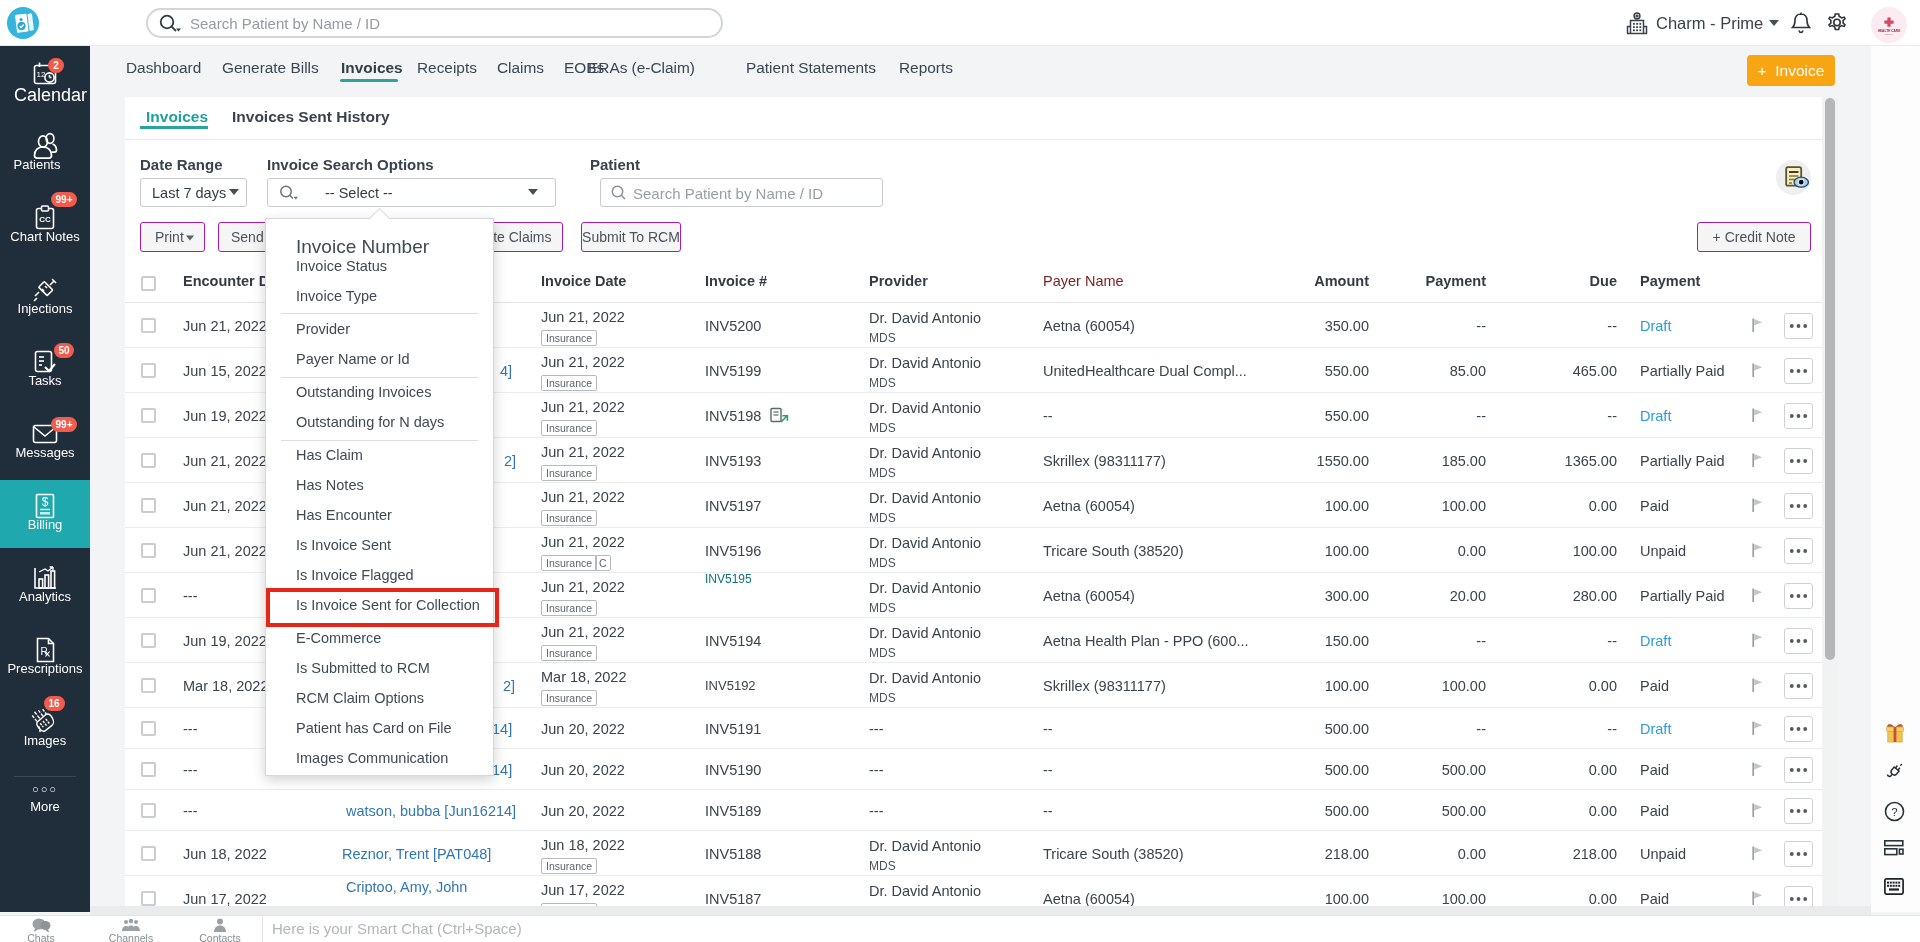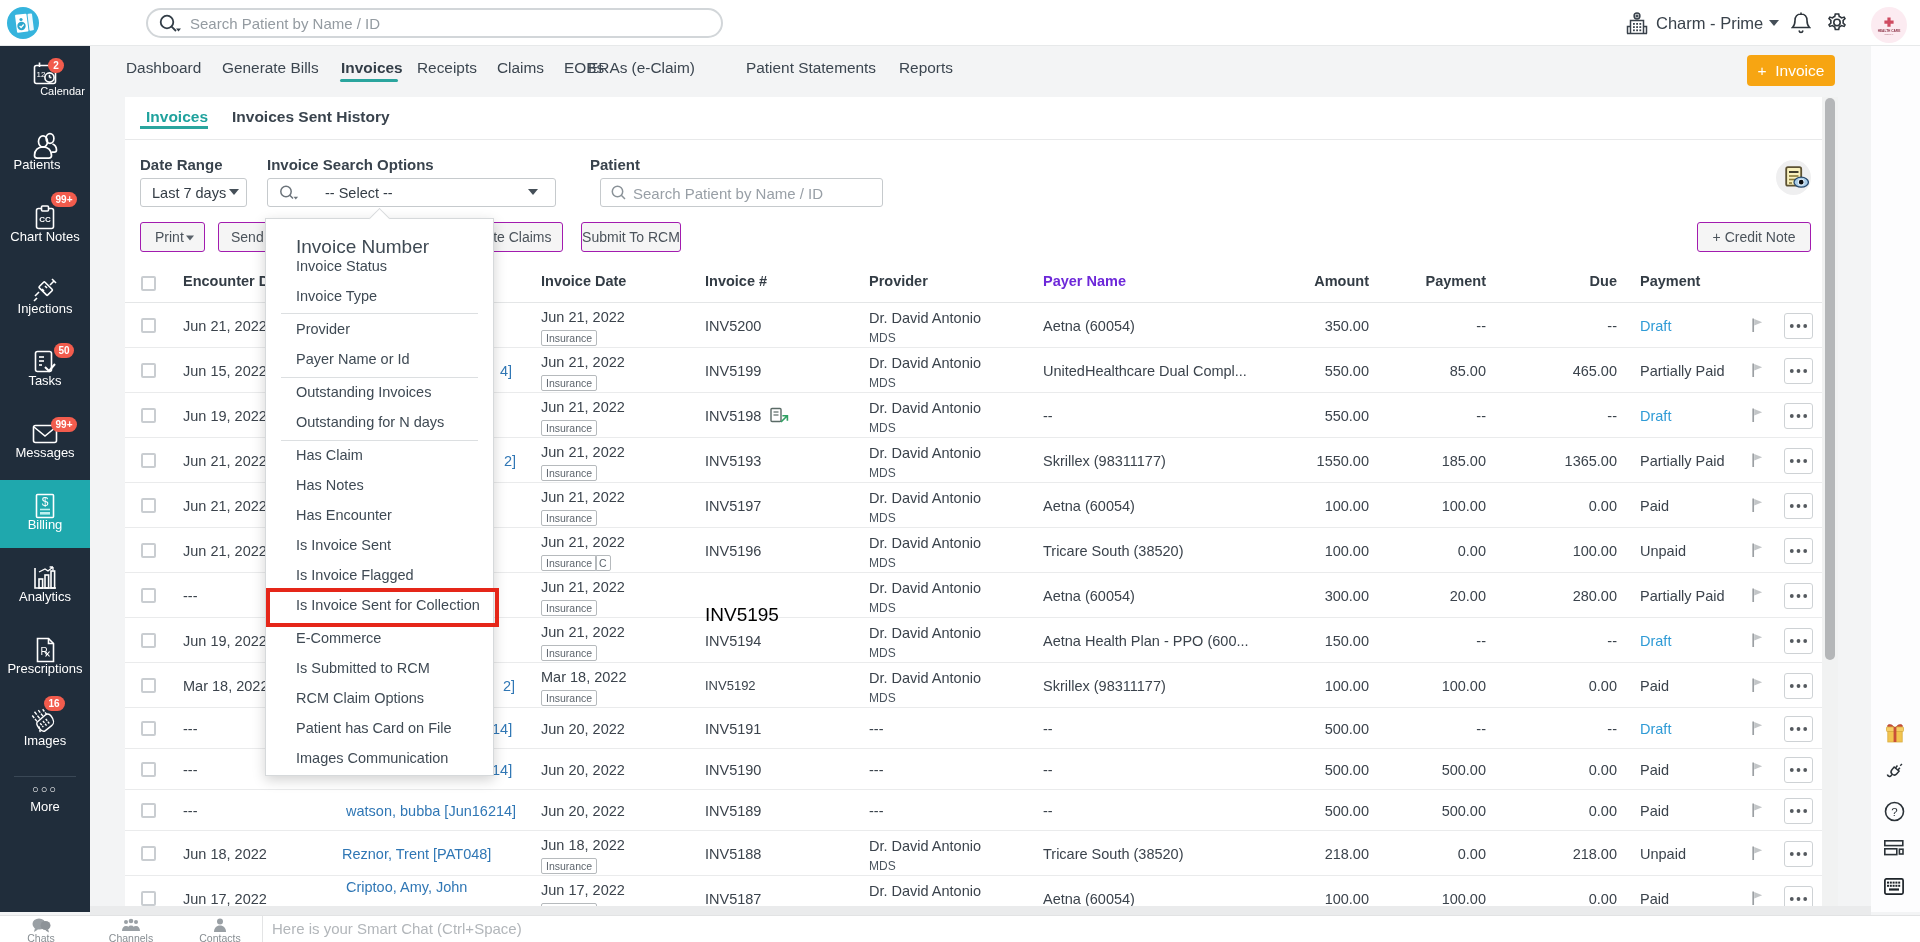--- a/index.html
+++ b/index.html
@@ -71,21 +71,21 @@
 <div class="ab" style="left:0;top:480px;width:90px;height:68px;background:#1fa8ad"></div>
 <svg style="position:absolute;left:31px;top:60px" width="28" height="28" viewBox="0 0 28 28" fill="none" stroke="#fff" stroke-width="1.6">
 <rect x="3.5" y="5.5" width="21" height="18" rx="2"></rect>
     <line x1="8.5" y1="2.5" x2="8.5" y2="7"></line>
     <line x1="19.5" y1="2.5" x2="19.5" y2="7"></line>
 <text x="10" y="17" font-size="8" fill="#fff" stroke="none" text-anchor="middle" font-family="Liberation Sans">12</text>
 <circle cx="18.5" cy="17.5" r="4.6" fill="#202d3b"></circle>
     <line x1="18.5" y1="17.5" x2="18.5" y2="14.8"></line>
     <line x1="18.5" y1="17.5" x2="20.5" y2="17.5"></line>
   </svg>
-<div class="ab" style="left:12px;top:85px;width:101px;text-align:center;font-size:11px;color:#fff">Calendar</div>
+<div class="ab" style="left:0;top:85px;width:101px;text-align:center;font-size:18px;color:#fff">Calendar</div>
 <svg style="position:absolute;left:30px;top:131px" width="30" height="30" viewBox="0 0 30 30" fill="none" stroke="#fff" stroke-width="1.7">
 <ellipse cx="20" cy="7.5" rx="3.9" ry="4.9"></ellipse>
 <path d="M22.5 13 c2.5 1 4 3.2 4 6 c0 1.3-0.8 2.2-2.2 2.2 h-2.3"></path>
 <ellipse cx="13" cy="10.5" rx="4.5" ry="5.7"></ellipse>
 <path d="M4.5 24.5 c0-5.3 3.6-8.6 8.5-8.6 s8.5 3.3 8.5 8.6 c0 1.6-1 2.6-2.6 2.6 h-11.8 c-1.6 0-2.6-1-2.6-2.6 z"></path>
   </svg>
 <div class="ab" style="left:0;top:157px;width:74px;text-align:center;font-size:13px;color:#fff">Patients</div>
 <svg style="position:absolute;left:32px;top:204px" width="26" height="28" viewBox="0 0 26 28" fill="none" stroke="#fff" stroke-width="1.6">
 <rect x="4.5" y="4.5" width="17" height="20" rx="2"></rect>
     <rect x="9.5" y="2" width="7" height="5" rx="1" fill="#202d3b"></rect>
@@ -208,21 +208,21 @@
 <div class="ab caret" style="left:185px;top:235px;border-top-color:#5a626a;transform:scale(0.8)"></div>
 <div class="btn" style="left:218px;top:222px;width:130px;text-align:left;padding-left:12px">Send Invoices</div>
 <div class="btn" style="left:435px;top:222px;width:128px">Generate Claims</div>
 <div class="btn" style="left:581px;top:222px;width:100px">Submit To RCM</div>
 <div class="btn" style="left:1697px;top:222px;width:114px">+ Credit Note</div>
 <div class="ab" style="left:183px;top:273px;font-size:14.5px;font-weight:bold;color:#333c45">Encounter Date</div>
 <div class="ab" style="left:342px;top:273px;font-size:14.5px;font-weight:bold;color:#333c45">Patient</div>
 <div class="ab" style="left:541px;top:273px;font-size:14.5px;font-weight:bold;color:#333c45">Invoice Date</div>
 <div class="ab" style="left:705px;top:273px;font-size:14.5px;font-weight:bold;color:#333c45">Invoice #</div>
 <div class="ab" style="left:869px;top:273px;font-size:14.5px;font-weight:bold;color:#333c45">Provider</div>
-<div class="ab" style="left:1043px;top:273px;font-size:14.5px;font-weight:bold;color:#6d28d9">Payer Name</div>
+<div class="ab" style="left:1043px;top:273px;font-size:14.5px;font-weight:normal;color:#7f1d1d">Payer Name</div>
 <div class="ab" style="left:1219px;top:273px;width:150px;text-align:right;font-size:14.5px;font-weight:bold;color:#333c45">Amount</div>
 <div class="ab" style="left:1336px;top:273px;width:150px;text-align:right;font-size:14.5px;font-weight:bold;color:#333c45">Payment</div>
 <div class="ab" style="left:1467px;top:273px;width:150px;text-align:right;font-size:14.5px;font-weight:bold;color:#333c45">Due</div>
 <div class="ab" style="left:1640px;top:273px;font-size:14.5px;font-weight:bold;color:#333c45">Payment</div>
 <div class="ab" style="left:141px;top:276px;width:15px;height:15px;border:2px solid #c9cdd1;border-radius:2px;background:#fff"></div>
 <div class="ab" style="left:125px;top:302px;width:1697px;height:1px;background:#e4e6e7"></div>
 <div class="ab" style="left:125px;top:303px;width:1697px;height:603px;overflow:hidden">
 <div class="ab" style="left:0;top:44px;width:1697px;height:1px;background:#eaebec"></div>
 <div class="ab" style="left:16px;top:15.0px;width:15px;height:15px;border:2px solid #c9cdd1;border-radius:2px"></div>
 <div class="ab" style="left:58px;top:14.5px;font-size:14.5px;color:#3b434c">Jun 21, 2022</div>
@@ -368,21 +368,21 @@
 <svg class="ab" style="left:1659px;top:234.5px" width="29" height="26" viewBox="0 0 29 26">
       <circle cx="7.8" cy="13" r="1.9" fill="#54595e"></circle>
       <circle cx="14.5" cy="13" r="1.9" fill="#54595e"></circle>
       <circle cx="21.2" cy="13" r="1.9" fill="#54595e"></circle>
     </svg>
 <div class="ab" style="left:0;top:314px;width:1697px;height:1px;background:#eaebec"></div>
 <div class="ab" style="left:16px;top:285.0px;width:15px;height:15px;border:2px solid #c9cdd1;border-radius:2px"></div>
 <div class="ab" style="left:58px;top:284.5px;font-size:14.5px;color:#3b434c">---</div>
 <div class="ab" style="left:416px;top:275.5px;font-size:14.5px;color:#3b434c">Jun 21, 2022</div>
 <div class="ab" style="left:416px;top:296.5px;font-size:10.5px;color:#5d656d;border:1px solid #b6babd;border-radius:2px;padding:0 4px;line-height:14px">Insurance</div>
-<div class="ab" style="left:580px;top:301px;font-size:19px;color:#000000">INV5195</div>
+<div class="ab" style="left:580px;top:269px;font-size:12px;color:#0f766e">INV5195</div>
 <div class="ab" style="left:744px;top:276.5px;font-size:14.5px;color:#3b434c">Dr. David Antonio</div>
 <div class="ab" style="left:744px;top:297.5px;font-size:12px;color:#4a545e">MDS</div>
 <div class="ab" style="left:918px;top:284.5px;font-size:14.5px;color:#3b434c">Aetna (60054)</div>
 <div class="ab" style="left:1094px;top:284.5px;width:150px;text-align:right;font-size:14.5px;color:#3b434c">300.00</div>
 <div class="ab" style="left:1211px;top:284.5px;width:150px;text-align:right;font-size:14.5px;color:#3b434c">20.00</div>
 <div class="ab" style="left:1342px;top:284.5px;width:150px;text-align:right;font-size:14.5px;color:#3b434c">280.00</div>
 <div class="ab" style="left:1515px;top:284.5px;font-size:14.5px;color:#3b434c">Partially Paid</div>
 <div class="ab" style="left:1625px;top:284.0px"><svg width="14" height="16" viewBox="0 0 14 16" fill="none">
         <line x1="3.2" y1="1.5" x2="3.2" y2="15" stroke="#9b9fa3" stroke-width="1.7"></line>
         <path d="M4.2 2 l8 3.2 l-8 3.4 z" fill="#c3c6c8"></path>

